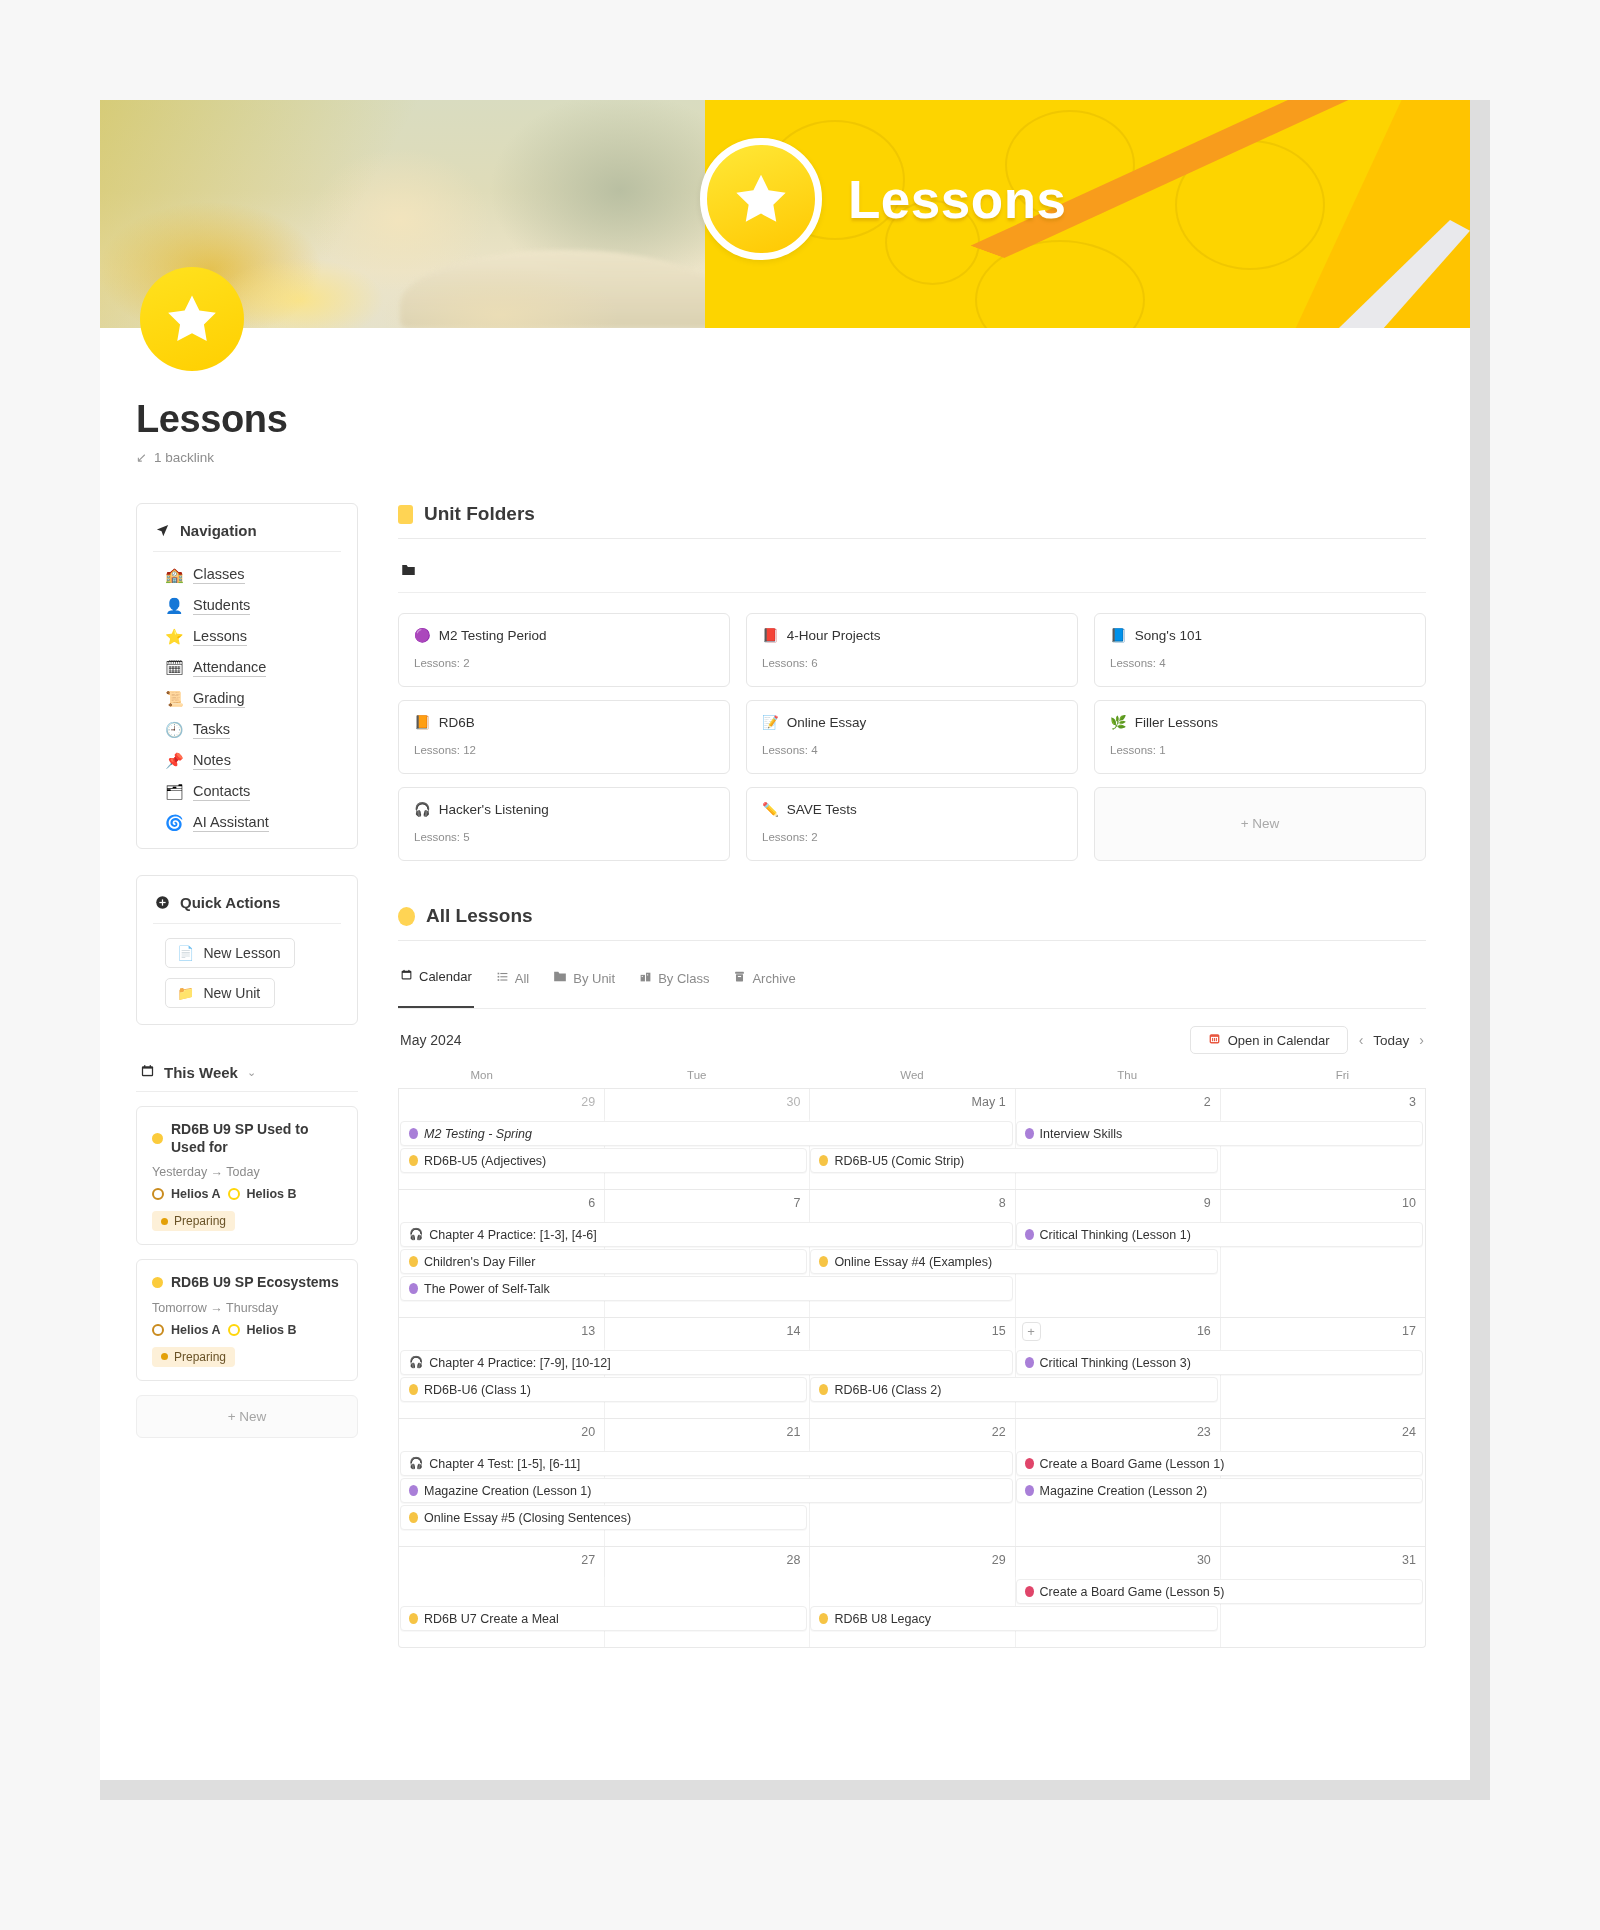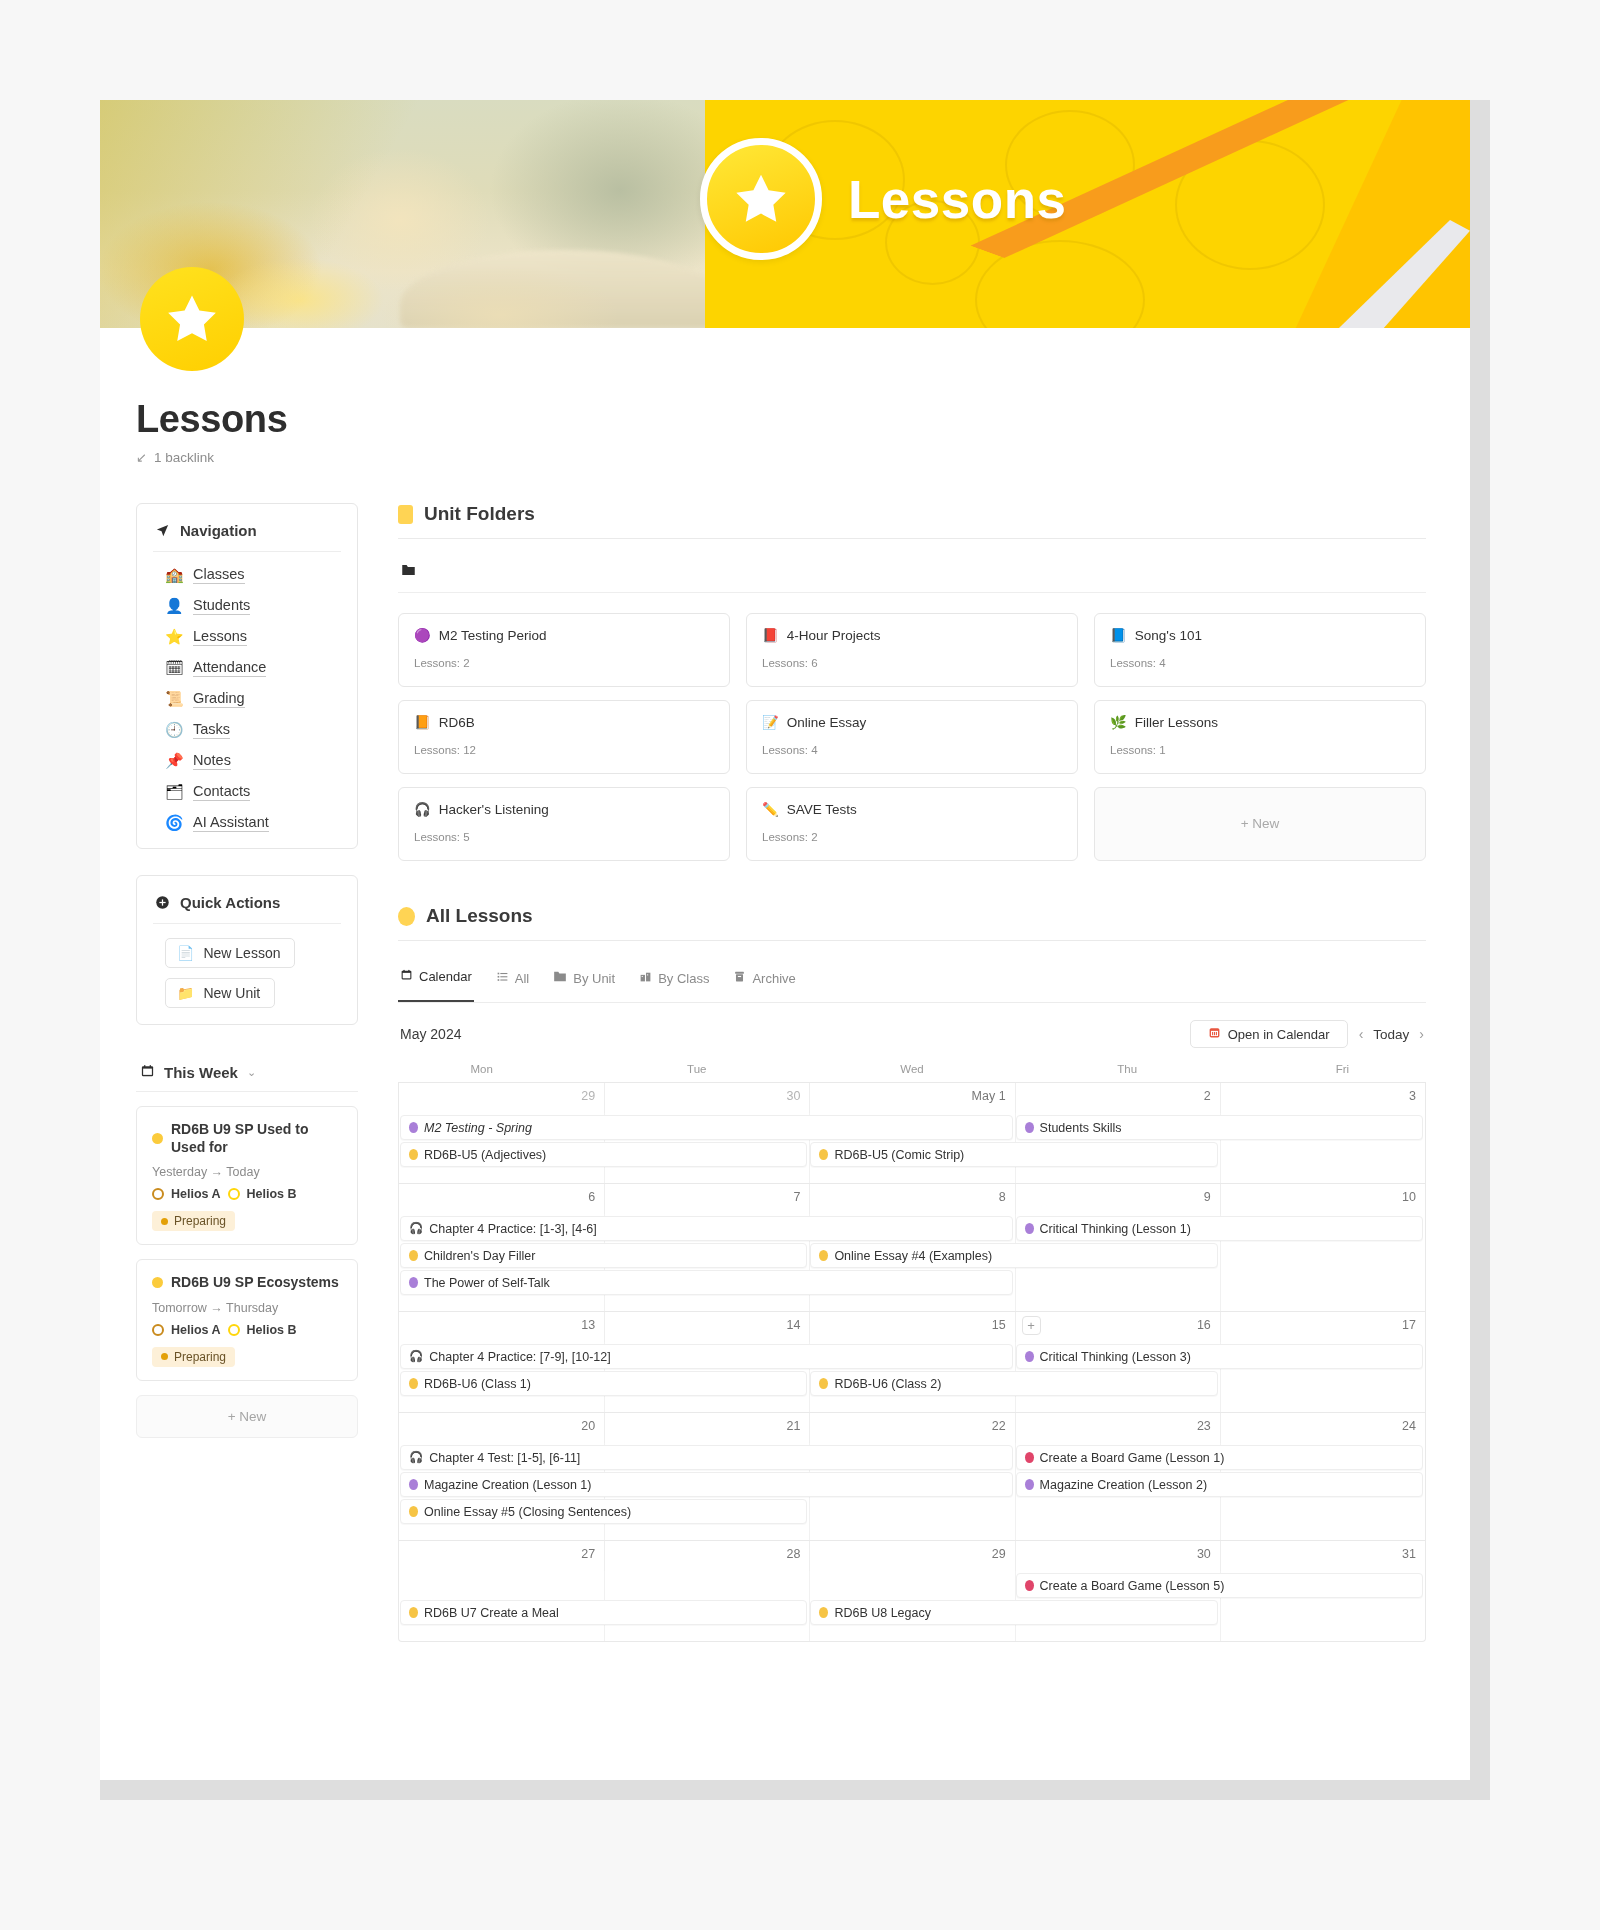--- a/index.html
+++ b/index.html
@@ -230,21 +230,21 @@
     color: #a9a9a9; font-size: 13.5px; background: #fbfbfb;
   }
 
   
   .tabs {
     display: flex; align-items: flex-end; gap: 20px;
     border-bottom: 1px solid #ececec; margin-bottom: 4px;
   }
   .tab {
     display: flex; align-items: center; gap: 6px;
-    font-size: 13px; color: #8b8b8b; padding: 5px 2px 16px 2px;
+    font-size: 13px; color: #8b8b8b; padding: 5px 2px 22px 2px;
   }
   .tab.active { color: #2f2f2f; border-bottom: 2px solid #444; font-weight: normal; }
 
   
   .cal-toolbar {
     display: flex; align-items: center; justify-content: space-between;
     padding: 13px 2px 11px 2px;
   }
   .cal-month { font-size: 14px; color: #3b3b3b; }
   .cal-actions { display: flex; align-items: center; gap: 5px; }
@@ -677,21 +677,21 @@
                   <div></div>
                   <div></div>
                 </div>
                 <div class="ev-row">
                   <div class="event" style="left: calc(0% + 1px); width: calc(60% - 3px); font-style: italic;">
                     <span class="ed" style="background: rgb(169, 127, 216);"></span>
                     <span>M2 Testing - Spring</span>
                   </div>
                   <div class="event" style="left: calc(60% + 1px); width: calc(40% - 3px);">
                     <span class="ed" style="background: rgb(169, 127, 216);"></span>
-                    <span>Students Skills</span>
+                    <span>Interview Skills</span>
                   </div>
                 </div>
                 <div class="ev-row">
                   <div class="event" style="left: calc(0% + 1px); width: calc(40% - 3px);">
                     <span class="ed" style="background: rgb(246, 196, 69);"></span>
                     <span>RD6B-U5 (Adjectives)</span>
                   </div>
                   <div class="event" style="left: calc(40% + 1px); width: calc(40% - 3px);">
                     <span class="ed" style="background: rgb(246, 196, 69);"></span>
                     <span>RD6B-U5 (Comic Strip)</span>

